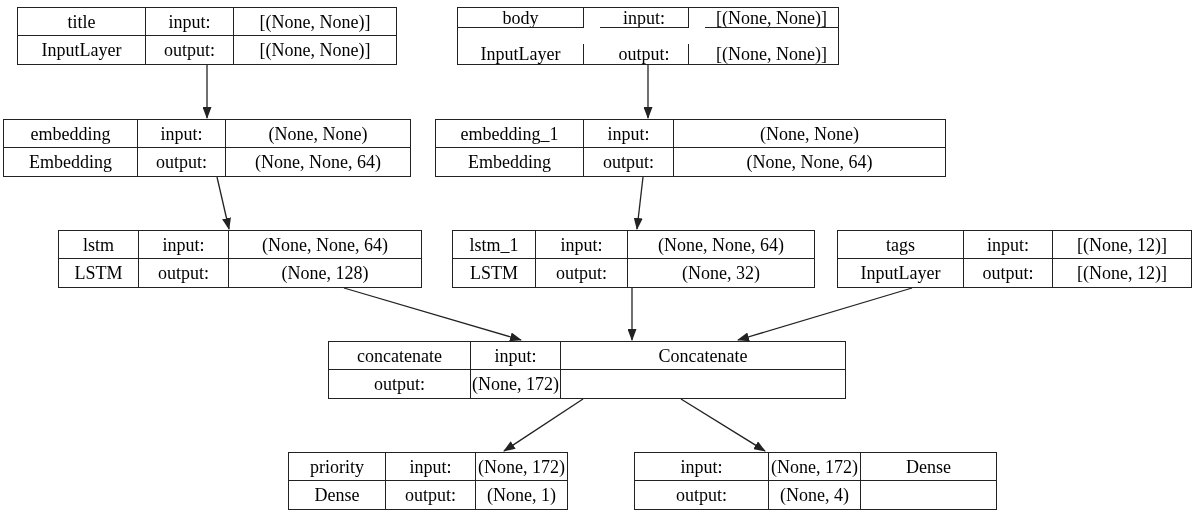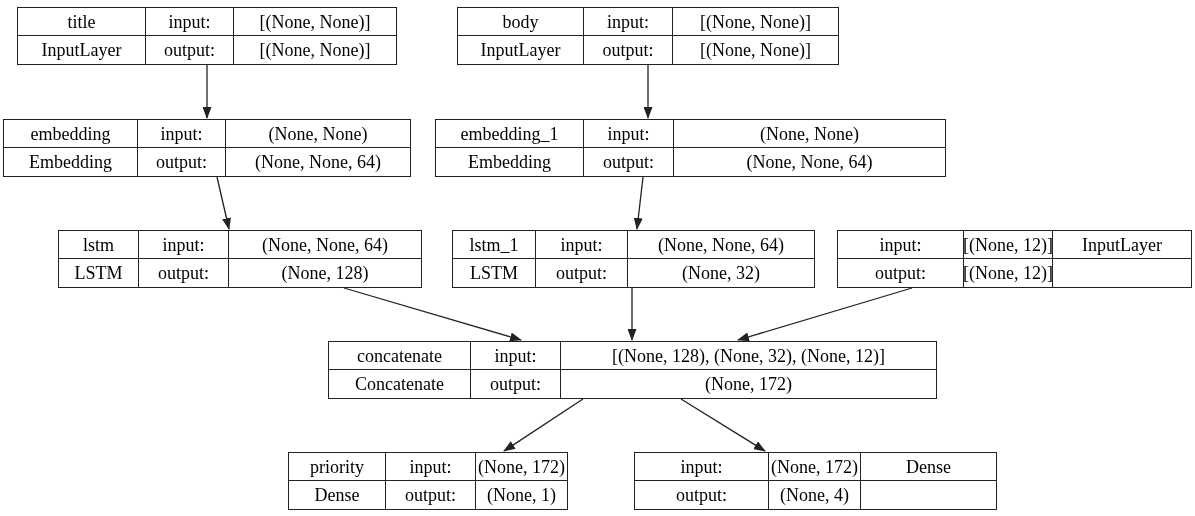--- a/index.html
+++ b/index.html
@@ -67,21 +67,21 @@
       <line x1="681" y1="399" x2="765" y2="451" marker-end="url(#arrowhead)"></line>
     </svg>
 <div class="node" style="left: 17px; top: 7px; width: 380px; height: 58px; grid-template-columns: 128px 88px 1fr;">
     <div class="cell">title</div>
     <div class="cell">input:</div>
     <div class="cell">[(None, None)]</div>
     <div class="cell">InputLayer</div>
     <div class="cell">output:</div>
     <div class="cell">[(None, None)]</div>
   </div>
-    <div class="node" style="left: 457px; top: 7px; width: 382px; height: 58px; grid-template-columns: 126px 89px 1fr;">
+    <div class="node" style="left: 457px; top: 7px; width: 382px; height: 58px; grid-template-columns: 126px 89px 1fr; gap: 16px;">
     <div class="cell">body</div>
     <div class="cell">input:</div>
     <div class="cell">[(None, None)]</div>
     <div class="cell">InputLayer</div>
     <div class="cell">output:</div>
     <div class="cell">[(None, None)]</div>
   </div>
     <div class="node" style="left: 3px; top: 119px; width: 408px; height: 58px; grid-template-columns: 134px 88px 1fr;">
     <div class="cell">embedding</div>
     <div class="cell">input:</div>
@@ -108,30 +108,30 @@
   </div>
     <div class="node" style="left: 452px; top: 230px; width: 363px; height: 58px; grid-template-columns: 83px 92px 1fr;">
     <div class="cell">lstm_1</div>
     <div class="cell">input:</div>
     <div class="cell">(None, None, 64)</div>
     <div class="cell">LSTM</div>
     <div class="cell">output:</div>
     <div class="cell">(None, 32)</div>
   </div>
     <div class="node" style="left: 837px; top: 230px; width: 355px; height: 58px; grid-template-columns: 126px 89px 1fr;">
+    <div class="cell">tags</div>
     <div class="cell">input:</div>
     <div class="cell">[(None, 12)]</div>
     <div class="cell">InputLayer</div>
     <div class="cell">output:</div>
     <div class="cell">[(None, 12)]</div>
   </div>
-    <div class="node" style="left: 328px; top: 341px; width: 609px; height: 58px; grid-template-columns: 142px 90px 1fr;">
+    <div class="node" style="left: 328px; top: 341px; width: 518px; height: 58px; grid-template-columns: 142px 90px 1fr;">
     <div class="cell">concatenate</div>
     <div class="cell">input:</div>
-    <div class="cell">[(None, 128), (None, 32), (None, 12)]</div>
     <div class="cell">Concatenate</div>
     <div class="cell">output:</div>
     <div class="cell">(None, 172)</div>
   </div>
     <div class="node" style="left: 288px; top: 452px; width: 280px; height: 58px; grid-template-columns: 97px 90px 1fr;">
     <div class="cell">priority</div>
     <div class="cell">input:</div>
     <div class="cell">(None, 172)</div>
     <div class="cell">Dense</div>
     <div class="cell">output:</div>

